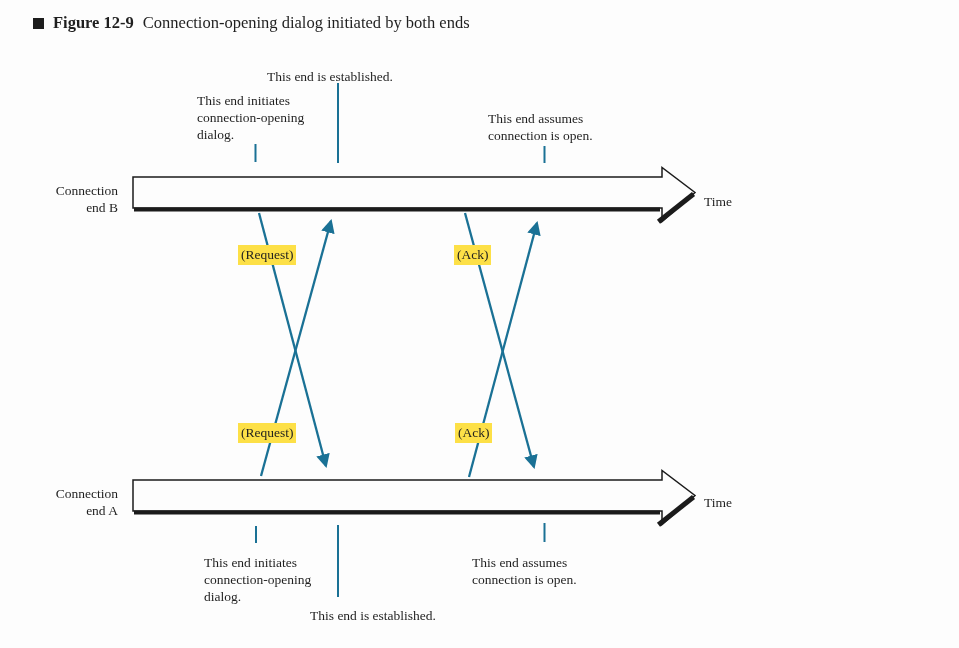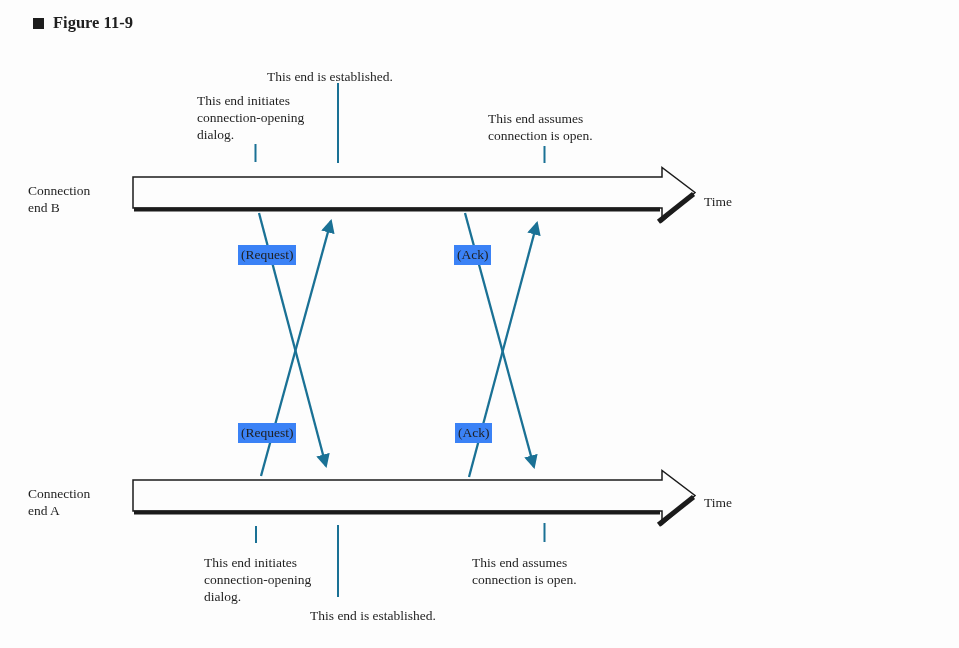--- a/index.html
+++ b/index.html
@@ -12,21 +12,21 @@
     color: #1f1f1f;
     overflow: hidden;
   }
   .lbl {
     position: absolute;
     font-size: 13.5px;
     line-height: 17px;
     white-space: pre-line;
     margin-top: 8px;
   }
-  .right { }
+  .right { text-align: right; }
   .title-row {
     position: absolute;
     left: 33px;
     top: 13px;
     display: flex;
     align-items: flex-start;
     gap: 9px;
     font-size: 16.5px;
     line-height: 20px;
   }
@@ -35,33 +35,34 @@
     height: 11px;
     background: #1d1d1d;
     margin-top: 5px;
     flex: none;
   }
   .fig-label { font-weight: bold; }
   .msg {
     position: absolute;
     font-size: 13.5px;
     line-height: 16px;
-    background: #3b82f6;
+    background: #fde047;
     padding: 2px 3px;
   }
   svg.canvas { position: absolute; left: 0; top: 0; }
 </style>
 </head>
 <body>
 
 <div class="page">
 
   <div class="title-row">
     <span class="bullet"></span>
-    <span class="fig-label">Figure 11-9</span>
+    <span class="fig-label">Figure 12-9</span>
+    <span class="fig-caption">Connection-opening dialog initiated by both ends</span>
   </div>
 
   <svg class="canvas" width="959" height="648" viewBox="0 0 959 648">
     <defs>
       <marker id="tealhead" viewBox="0 0 10 10" refX="8.5" refY="5" markerWidth="6" markerHeight="6" orient="auto">
         <path d="M0,0 L10,5 L0,10 Z" fill="#1a7195"></path>
       </marker>
     </defs>
 
     <g>

